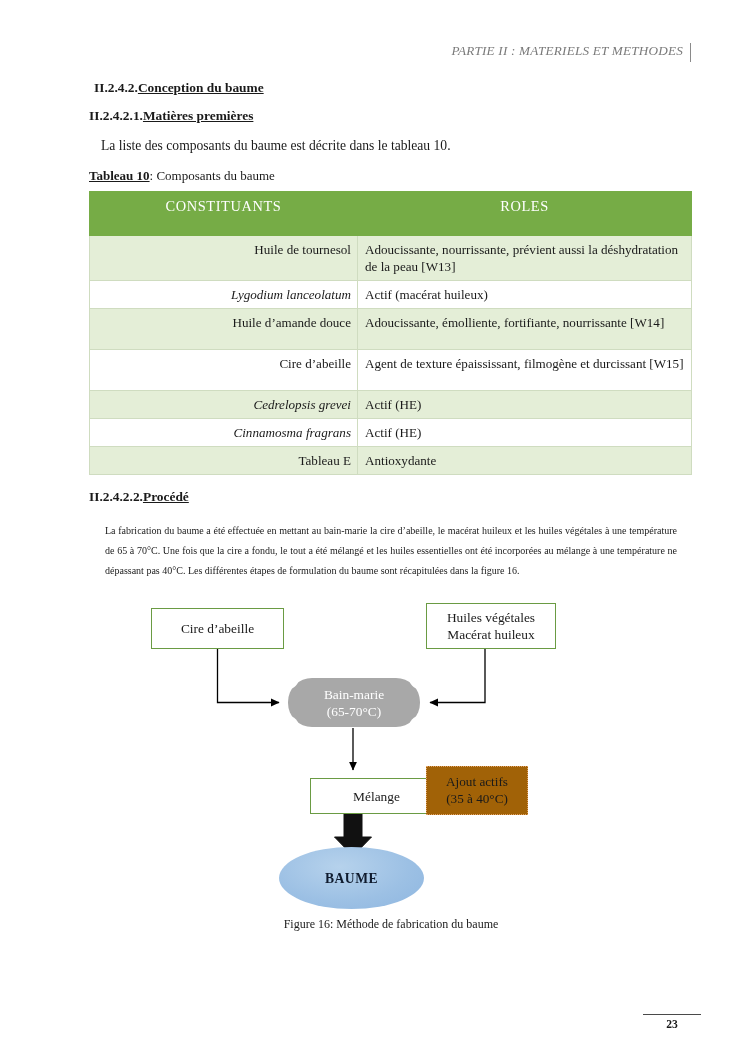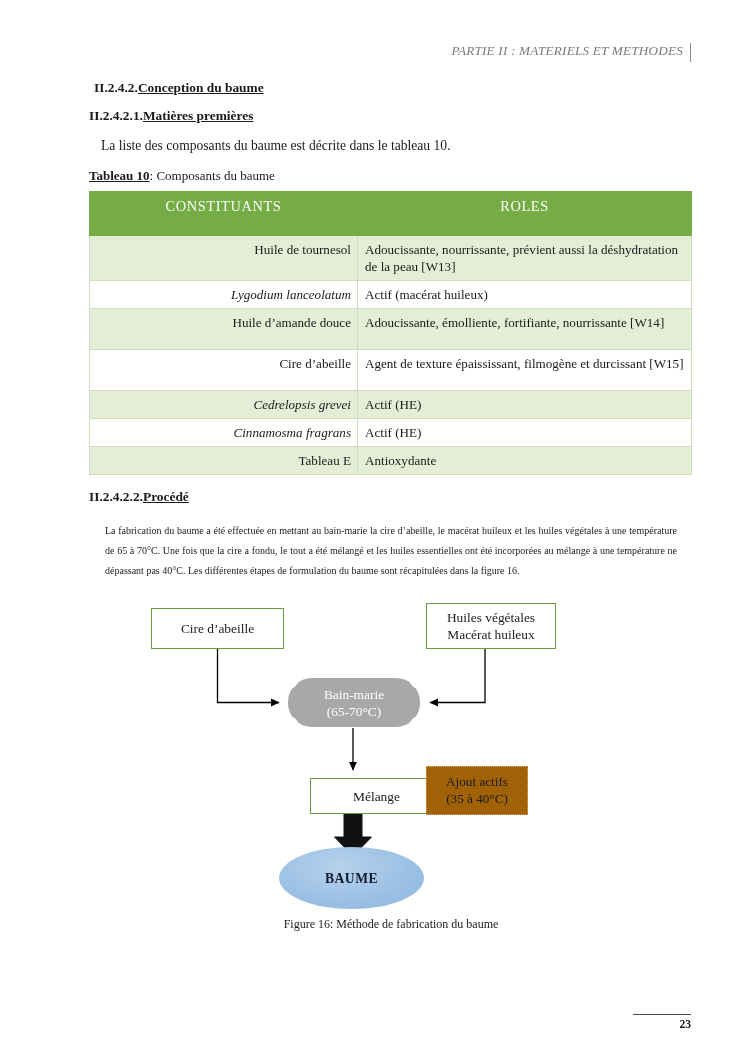--- a/index.html
+++ b/index.html
@@ -194,24 +194,24 @@
     left: 0;
     top: 320px;
     width: 604px;
     text-align: center;
     font-size: 12px;
   }
 
   
   .footer {
     position: absolute;
-    right: 54px;
+    right: 44px;
     bottom: 22px;
     width: 58px;
-    text-align: right;
+    text-align: center;
   }
   .footer .rule {
     height: 1.4px;
     background: #4a4a4a;
     margin-bottom: 3px;
   }
   .footer .pg {
     font-size: 11.6px;
     font-weight: bold;
   }

